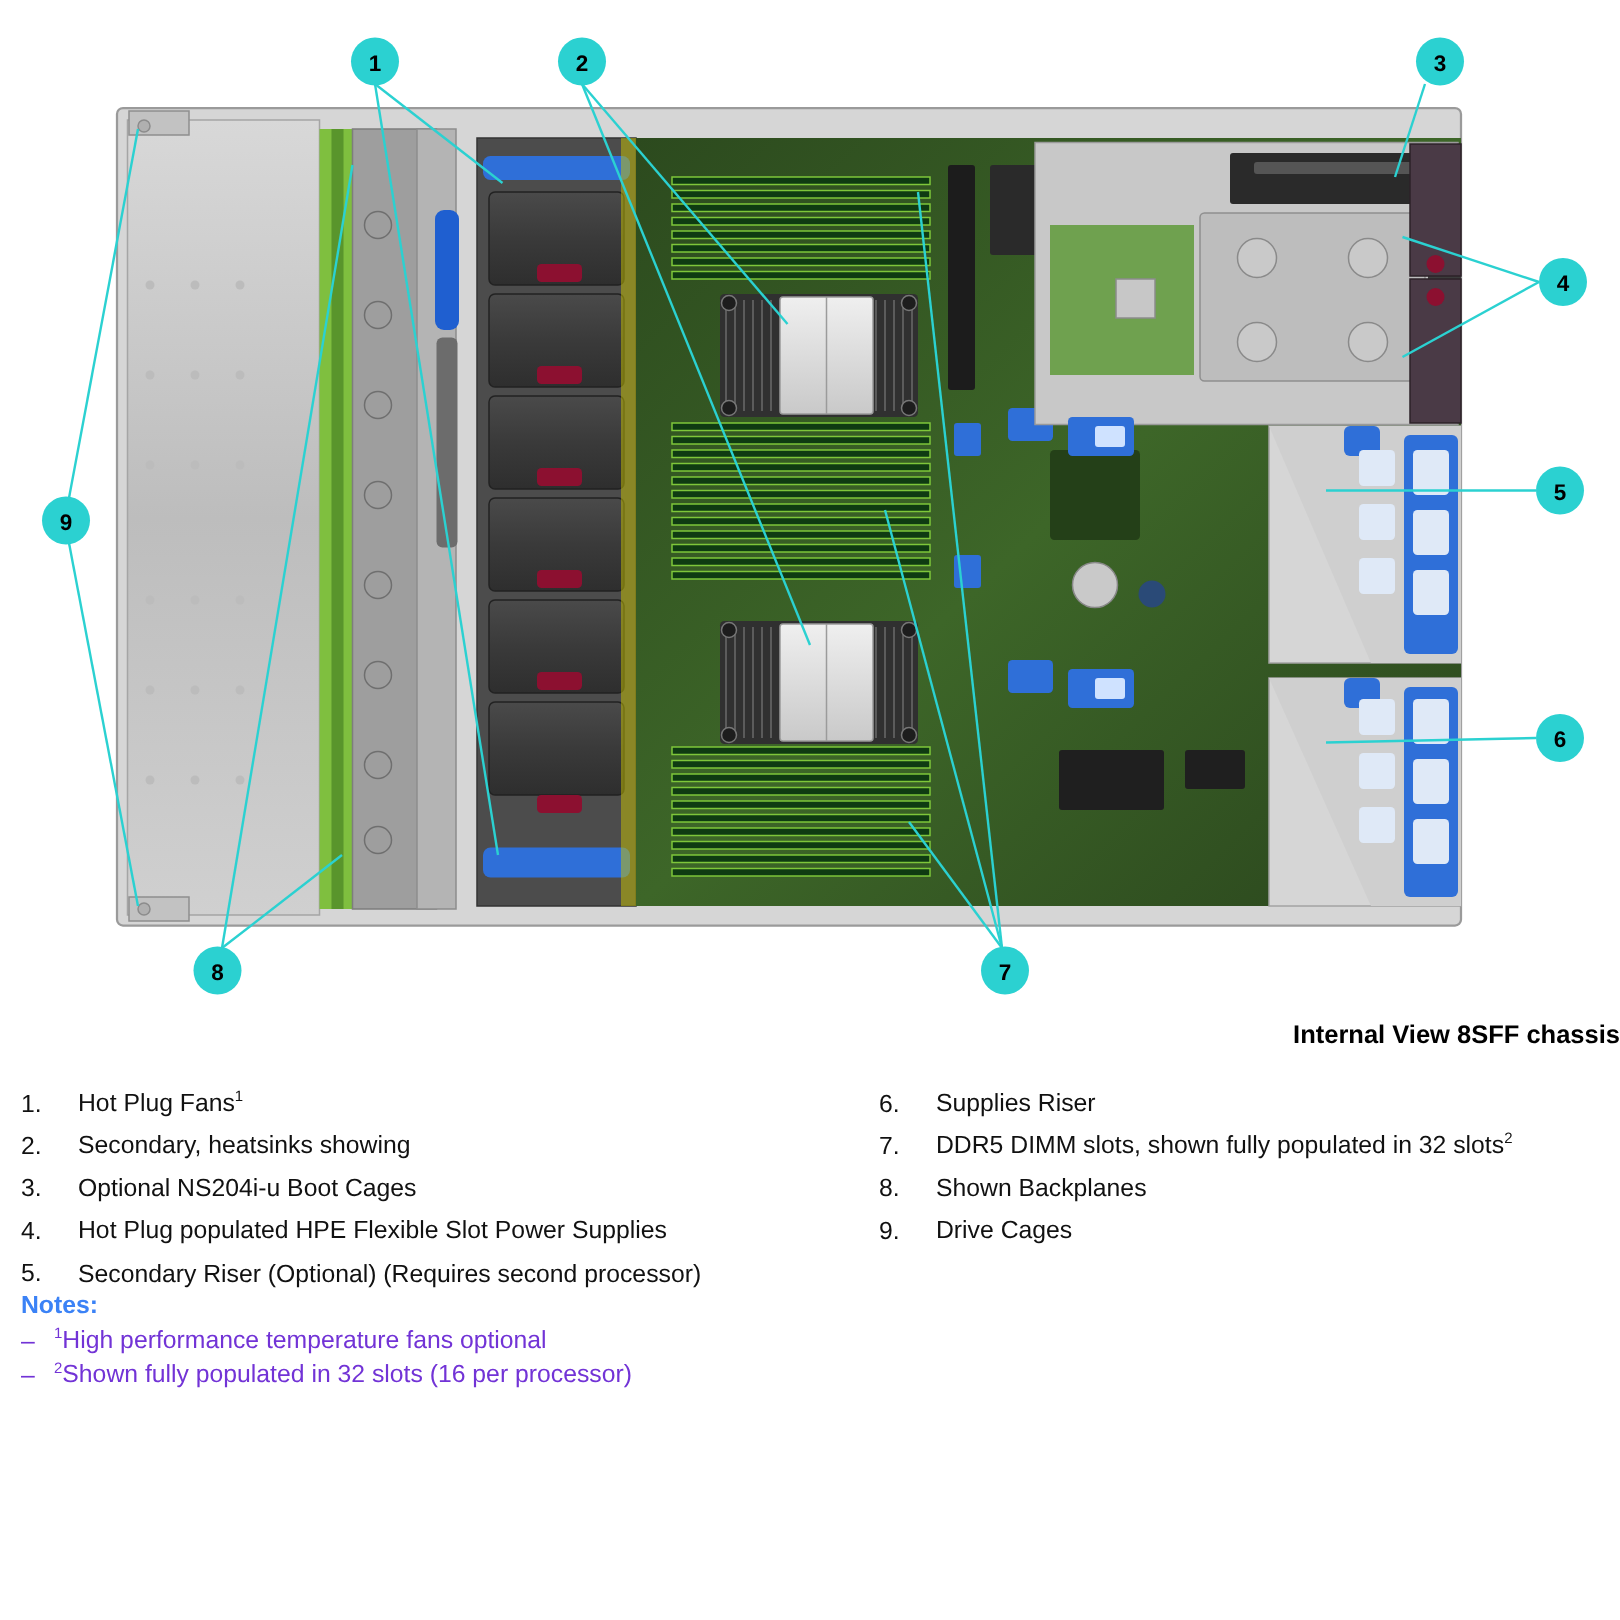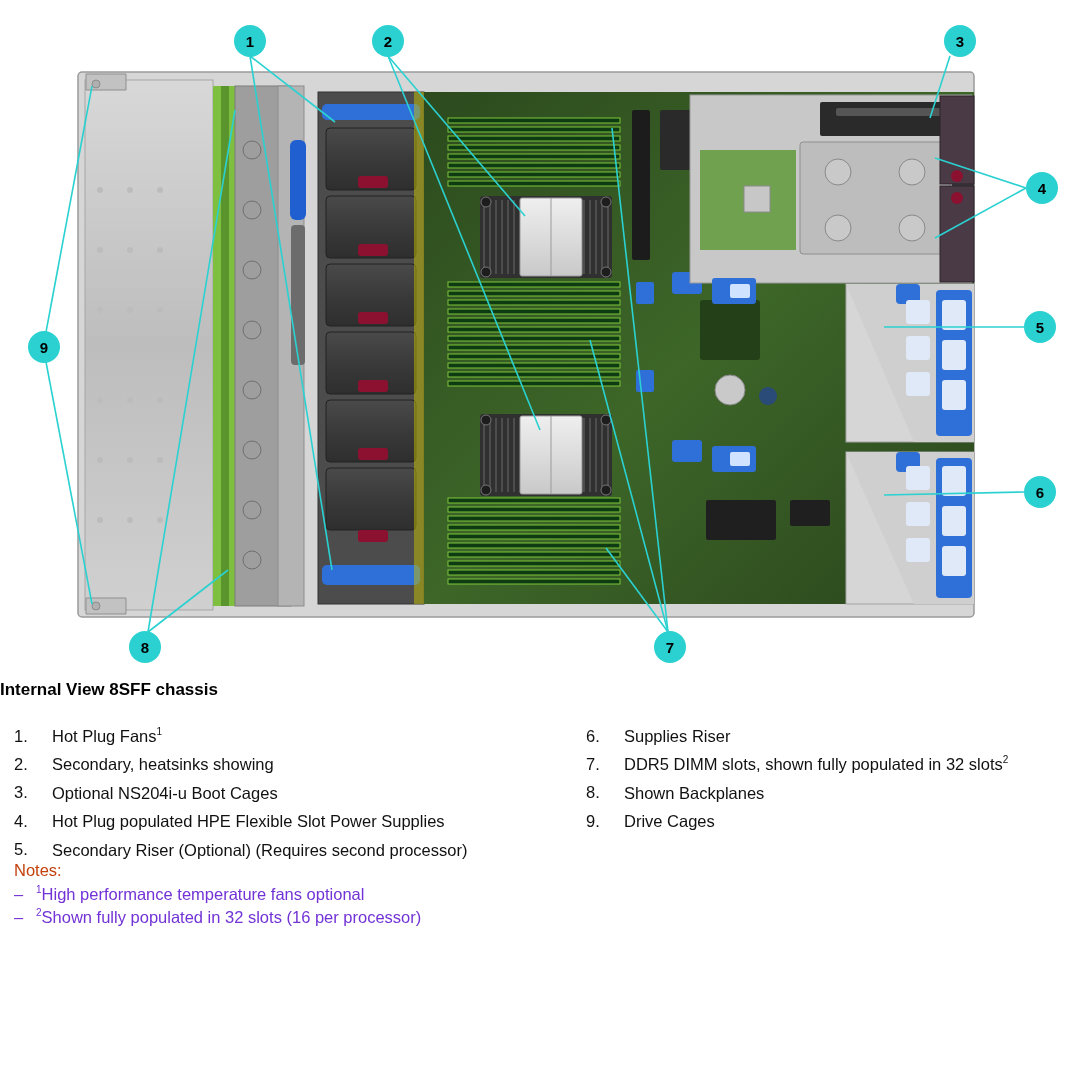--- a/index.html
+++ b/index.html
@@ -36,21 +36,21 @@
     font-weight: bold;
     fill: #000000;
   }
 
   
   #caption {
     position: absolute;
     top: 680px;
     left: 0;
     width: 1080px;
-    text-align: left;
+    text-align: right;
     font-size: 17px;
     font-weight: bold;
     color: #000000;
   }
 
   
   #legend {
     position: absolute;
     top: 726px;
     left: 0;
@@ -87,22 +87,22 @@
 
   
   #notes {
     position: absolute;
     top: 861px;
     left: 14px;
     width: 700px;
   }
   #notes-title {
     font-size: 16.5px;
-    font-weight: normal;
-    color: #c2410c;
+    font-weight: bold;
+    color: #3b82f6;
     margin-bottom: 4px;
   }
   .note-item {
     display: flex;
     align-items: baseline;
     font-size: 16.5px;
     color: #7233d6;
     margin-bottom: 4px;
     line-height: 1.15;
   }

